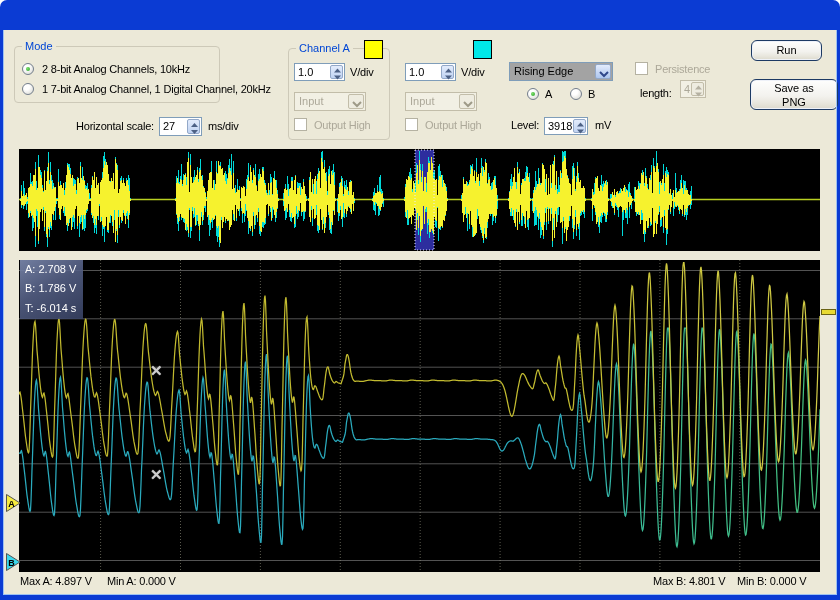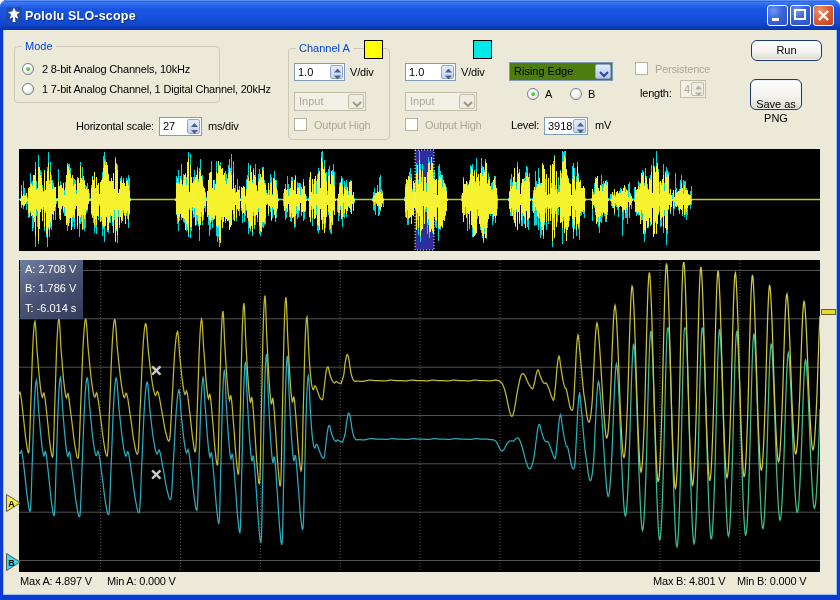--- a/index.html
+++ b/index.html
@@ -24,21 +24,21 @@
   background:radial-gradient(circle at 35% 30%, #fff 30%, #e6e6e2 70%, #c9cdc2 100%); }
 .radio.sel::after { content:""; position:absolute; left:3px; top:3px; width:4px; height:4px; border-radius:50%;
   background:radial-gradient(circle at 35% 35%, #7ce06a, #29a029); }
 .spin { position:absolute; background:#fff; border:1px solid #7f9db9; font-size:11px; }
 .spin .val { position:absolute; left:3px; top:2px; }
 .spin .btns { position:absolute; right:1px; top:1px; bottom:1px; width:13px; border-radius:2px;
   background:linear-gradient(180deg,#e3ecfc,#c0d3f2); border:1px solid #93a8c8; }
 .spin .btns svg { position:absolute; left:0; top:0; }
 .spin.dis { background:#f2f0e4; border-color:#c2bda9; color:#aca899; }
 .spin.dis .btns { background:#eeece0; border:1px solid #c2bda9; }
-.combo { position:absolute; background:#4d7c0f; border:1px solid #7f9db9; font-size:11px; }
+.combo { position:absolute; background:#a3a3a3; border:1px solid #7f9db9; font-size:11px; }
 .combo .val { position:absolute; left:4px; top:2px; }
 .combo .db { position:absolute; right:1px; top:1px; bottom:1px; width:16px; border-radius:2px;
   background:linear-gradient(180deg,#e3ecfc 0%,#c8d8f5 50%,#aec7f0 100%); border:1px solid #93a8c8; }
 .combo.dis { background:#f2f0e4; border-color:#c2bda9; }
 .combo.dis .val { color:#aca899; }
 .combo.dis .db { background:#eeece0; border:1px solid #c2bda9; }
 .chk { position:absolute; width:13px; height:13px; background:#fff; border:1px solid #b5b2a2; }
 .btn { position:absolute; border:1px solid #1d3a64; border-radius:6px; color:#000; font-size:11px;
   background:linear-gradient(180deg,#fefefd 0%,#f3f2ee 55%,#e8e6dd 80%,#dcd9cc 100%);
   box-shadow: inset 0 0 0 1px #eef1f8; text-align:center; }
@@ -47,37 +47,20 @@
 .stripsvg, .plotsvg { position:absolute; left:0; top:0; }
 #tooltip { position:absolute; left:1px; top:0px; width:63px; height:59px;
   background:linear-gradient(150deg, rgba(122,135,172,0.93) 0%, rgba(84,95,132,0.90) 45%, rgba(56,66,100,0.90) 100%);
   color:#fff; font-size:11px; }
 #tooltip div { position:absolute; left:5px; }
 .xmark { position:absolute; color:#cdcdcd; font-size:15px; font-weight:bold; text-shadow:0 0 1px #888; }
 .tri { position:absolute; }
 </style></head>
 <body>
 <div id="win">
- <div id="titlebar">
-  <svg id="icon" viewBox="0 0 16 16">
-        <rect x="0" y="0" width="16" height="16" rx="2" fill="#26489c" opacity="0.8"></rect>
-   <path d="M8 0.5 L9.7 4.6 L14 4.9 L10.8 7.6 L12.2 11.8 L8 9.5 L3.8 11.8 L5.2 7.6 L2 4.9 L6.3 4.6 Z" fill="#fff"></path>
-   <path d="M7.4 8.5 h1.2 l0.9 6.5 h-3 Z" fill="#fff"></path>
-      </svg>
-  <div id="title">Pololu SLO-scope</div>
-  <div class="wbtn" id="btnmin"><svg width="19" height="19" viewBox="0 0 19 19">
-          <rect x="4" y="12" width="7" height="3" fill="#fff"></rect>
-        </svg></div>
-  <div class="wbtn" id="btnmax"><svg width="19" height="19" viewBox="0 0 19 19">
-          <rect x="4" y="4" width="10" height="9" fill="none" stroke="#fff" stroke-width="2"></rect>
-        </svg></div>
-  <div class="wbtn" id="btncls"><svg width="19" height="19" viewBox="0 0 19 19">
-          <path d="M5 5 L14 14 M14 5 L5 14" stroke="#fff" stroke-width="2.4"></path>
-        </svg></div>
- </div>
  <div style="position:absolute;left:3px;top:30px;width:1px;height:564px;background:#9ec2f2;z-index:5;"></div>
  <div style="position:absolute;right:3px;top:30px;width:1px;height:564px;background:#9ec2f2;z-index:5;"></div>
  <div style="position:absolute;left:3px;bottom:5px;width:834px;height:1px;background:#9ec2f2;z-index:5;"></div>
  <div id="client">
 
   <div class="grp" style="left:10px;top:16px;width:206px;height:57px;">
         <span class="lbl">Mode</span>
       </div>
   <div class="radio sel" style="left:18px;top:33px;"></div>
   <div class="t" style="left:38px;top:33px;">2 8-bit Analog Channels, 10kHz</div>
@@ -167,21 +150,21 @@
         <span class="val">4</span>
     <span class="btns">
           <svg width="13" height="16" viewBox="0 0 13 16">
             <path d="M6.5 2.5 L10 6.5 H3 Z" fill="#b5b1a2"></path>
             <path d="M6.5 13.5 L10 9.5 H3 Z" fill="#b5b1a2"></path>
           </svg>
         </span>
       </div>
 
   <div class="btn" style="left:747px;top:10px;width:71px;height:21px;line-height:19px;">Run</div>
-  <div class="btn" style="left:746px;top:49px;width:52px;height:31px;line-height:14px;padding-top:17px;">Save as<br>PNG</div>
+  <div class="btn" style="left:746px;top:49px;width:88px;height:31px;line-height:14px;padding-top:1px;">Save as<br>PNG</div>
 
   <div id="strip">
         <svg class="stripsvg" width="801" height="102" viewBox="0 0 801 102">
 <rect x="396" y="1" width="19" height="100" fill="#2d2d9e"></rect>
 <line x1="0" y1="50.5" x2="801" y2="50.5" stroke="#b9d021" stroke-width="1.4"></line>
 <path d="M1.5 49V52M2.5 36V59M3.5 48V55M4.5 32V60M5.5 39V57M6.5 47V54M7.5 45V61M8.5 49V52M8.5 48V55M9.5 40V69M10.5 39V68M11.5 24V64M12.5 33V66M13.5 32V82M14.5 27V79M15.5 27V73M16.5 13V98M17.5 32V67M18.5 40V78M19.5 6V95M20.5 18V80M21.5 21V62M22.5 23V59M23.5 36V71M24.5 42V61M25.5 21V82M26.5 41V64M27.5 33V88M28.5 18V98M29.5 3V80M30.5 31V88M31.5 13V79M32.5 26V81M33.5 31V64M34.5 34V71M35.5 38V61M36.5 39V71M37.5 49V55M38.5 49V52M39.5 20V58M40.5 37V70M41.5 32V70M42.5 37V59M43.5 40V56M44.5 35V64M45.5 41V67M46.5 33V67M47.5 27V75M48.5 14V82M49.5 15V77M50.5 15V74M51.5 19V68M52.5 30V80M53.5 27V78M54.5 29V73M55.5 30V80M56.5 31V60M57.5 41V56M58.5 28V80M59.5 30V66M60.5 35V88M61.5 13V75M62.5 30V73M63.5 18V81M64.5 28V80M65.5 31V82M66.5 36V79M67.5 37V64M68.5 34V62M69.5 41V54M70.5 44V52M71.5 49V52M72.5 36V66M73.5 27V68M74.5 31V74M75.5 23V84M76.5 40V79M77.5 28V85M78.5 37V66M79.5 35V71M80.5 46V57M81.5 33V72M82.5 32V72M83.5 23V87M84.5 7V80M85.5 3V93M86.5 10V76M87.5 14V67M88.5 17V83M89.5 26V84M90.5 33V74M91.5 32V74M92.5 30V66M93.5 33V77M94.5 25V83M95.5 41V71M96.5 8V92M97.5 14V82M98.5 16V94M99.5 45V68M100.5 40V79M101.5 29V67M102.5 27V74M103.5 35V71M104.5 29V64M105.5 35V67M106.5 38V74M107.5 29V67M108.5 32V70M109.5 26V79M110.5 29V66M111.5 49V52M156.5 49V52M157.5 27V66M158.5 30V75M159.5 21V82M160.5 33V72M161.5 27V64M162.5 15V71M163.5 35V68M164.5 25V73M165.5 27V74M166.5 24V80M167.5 28V82M168.5 14V81M169.5 3V88M170.5 44V61M171.5 5V89M172.5 29V82M173.5 35V62M174.5 28V69M175.5 21V68M176.5 29V77M177.5 27V76M178.5 18V72M179.5 30V77M180.5 19V92M181.5 10V75M182.5 28V68M183.5 26V76M184.5 37V71M185.5 40V59M186.5 43V63M187.5 49V52M187.5 48V52M188.5 43V67M189.5 32V76M190.5 25V87M191.5 23V81M192.5 12V73M193.5 40V79M194.5 32V70M195.5 31V70M196.5 35V67M197.5 12V87M198.5 24V93M199.5 13V88M200.5 16V98M201.5 13V93M202.5 21V71M203.5 20V79M204.5 27V73M205.5 25V67M206.5 22V74M207.5 25V69M208.5 29V71M209.5 16V72M210.5 10V80M211.5 19V77M212.5 5V75M213.5 41V60M214.5 12V71M215.5 40V72M216.5 36V55M217.5 44V72M218.5 30V59M219.5 42V61M220.5 37V67M221.5 49V52M221.5 49V52M222.5 39V62M223.5 40V74M224.5 38V63M225.5 38V73M226.5 47V67M227.5 30V62M228.5 26V68M229.5 14V85M230.5 32V78M231.5 16V82M232.5 24V76M233.5 31V87M234.5 19V67M235.5 26V80M236.5 15V76M237.5 36V65M238.5 42V73M239.5 25V63M240.5 20V85M241.5 26V87M242.5 29V82M243.5 18V78M244.5 18V79M245.5 31V76M246.5 34V75M247.5 41V55M248.5 44V54M249.5 35V67M250.5 41V56M251.5 25V63M252.5 28V72M253.5 45V69M254.5 30V61M255.5 22V65M256.5 32V73M257.5 31V69M258.5 41V60M259.5 49V52M264.5 44V57M265.5 40V61M266.5 35V71M267.5 42V69M268.5 27V63M269.5 35V54M270.5 40V68M271.5 40V72M272.5 28V73M273.5 28V68M274.5 42V67M275.5 32V79M276.5 26V78M277.5 46V65M278.5 33V70M279.5 34V68M280.5 34V62M281.5 34V53M282.5 38V67M283.5 41V62M284.5 30V72M285.5 37V70M286.5 46V63M287.5 47V52M289.5 49V52M290.5 28V67M291.5 24V72M292.5 44V61M293.5 30V77M294.5 35V59M295.5 31V69M296.5 28V68M297.5 32V66M298.5 25V82M299.5 19V84M300.5 23V80M301.5 39V59M302.5 3V70M303.5 2V81M304.5 20V75M305.5 11V83M306.5 25V79M307.5 23V68M308.5 42V56M309.5 20V66M310.5 17V81M311.5 36V84M312.5 22V85M313.5 21V75M314.5 15V62M315.5 23V66M316.5 49V52M318.5 49V63M319.5 46V72M320.5 34V67M321.5 33V61M322.5 27V69M323.5 29V78M324.5 45V68M325.5 32V69M326.5 36V59M327.5 31V68M328.5 39V61M329.5 42V58M330.5 34V59M331.5 31V63M332.5 33V64M333.5 47V54M334.5 43V61M335.5 49V54M353.5 49V52M354.5 43V61M355.5 39V62M356.5 45V66M357.5 45V55M358.5 36V56M359.5 43V67M360.5 28V66M361.5 26V62M362.5 40V57M363.5 42V55M364.5 49V58M385.5 48V52M386.5 35V68M387.5 31V69M388.5 32V76M389.5 28V76M390.5 23V68M391.5 19V67M392.5 25V74M393.5 40V66M394.5 33V66M395.5 34V58M396.5 32V61M397.5 14V80M398.5 17V71M399.5 31V86M400.5 2V66M401.5 15V93M402.5 28V82M403.5 15V79M404.5 43V56M405.5 29V74M406.5 29V63M407.5 34V63M408.5 24V85M409.5 8V76M410.5 12V89M411.5 22V82M412.5 9V79M413.5 15V84M414.5 23V86M415.5 21V67M416.5 32V78M417.5 31V79M418.5 47V59M419.5 17V92M420.5 15V79M421.5 22V81M422.5 27V76M423.5 26V79M424.5 32V71M425.5 35V71M426.5 35V67M427.5 38V61M428.5 49V52M442.5 46V52M443.5 44V63M444.5 28V73M445.5 36V65M446.5 36V65M447.5 33V68M448.5 33V82M449.5 35V64M450.5 31V80M451.5 16V61M452.5 17V75M453.5 15V88M454.5 28V87M455.5 21V87M456.5 32V86M457.5 9V83M458.5 29V70M459.5 26V67M460.5 32V75M461.5 25V81M462.5 9V84M463.5 17V89M464.5 19V94M465.5 21V85M466.5 10V88M467.5 14V90M468.5 34V79M469.5 24V70M470.5 28V65M471.5 38V67M472.5 34V65M473.5 33V76M474.5 32V72M475.5 27V66M476.5 27V74M477.5 39V67M478.5 46V60M489.5 49V52M490.5 42V59M491.5 30V67M492.5 25V67M493.5 33V66M494.5 29V71M495.5 20V73M496.5 34V78M497.5 33V63M498.5 13V80M499.5 24V62M500.5 20V75M501.5 46V55M502.5 34V77M503.5 30V77M504.5 30V66M505.5 29V75M506.5 23V78M507.5 17V61M508.5 18V78M509.5 28V81M510.5 24V69M511.5 49V52M513.5 49V62M514.5 41V63M515.5 39V77M516.5 22V76M517.5 32V76M518.5 36V68M519.5 19V81M520.5 30V70M521.5 34V89M522.5 34V86M523.5 14V80M524.5 17V90M525.5 21V76M526.5 30V64M527.5 26V81M528.5 47V60M529.5 30V75M530.5 46V60M531.5 17V71M532.5 34V65M533.5 16V98M534.5 12V81M535.5 6V88M536.5 36V65M537.5 23V77M538.5 40V73M539.5 28V66M540.5 36V58M541.5 21V73M542.5 24V72M543.5 2V95M544.5 3V72M545.5 2V84M546.5 2V80M547.5 21V91M548.5 26V81M549.5 29V77M550.5 35V72M551.5 36V67M552.5 47V56M553.5 17V79M554.5 14V90M555.5 19V80M556.5 40V68M557.5 27V87M558.5 13V74M559.5 24V80M560.5 34V91M561.5 32V67M562.5 40V66M563.5 40V62M564.5 38V65M565.5 40V69M566.5 49V52M572.5 49V52M573.5 41V72M574.5 43V55M575.5 34V59M576.5 28V66M577.5 30V74M578.5 28V72M579.5 40V78M580.5 42V84M581.5 37V73M582.5 26V74M583.5 35V68M584.5 32V64M585.5 34V67M586.5 33V73M587.5 31V73M588.5 34V66M589.5 49V52M591.5 45V52M592.5 45V57M593.5 44V59M594.5 47V58M595.5 41V66M596.5 46V57M597.5 44V58M598.5 42V61M599.5 44V68M600.5 42V57M601.5 39V56M602.5 41V57M603.5 43V87M604.5 40V71M605.5 37V61M606.5 38V69M607.5 40V69M608.5 41V75M609.5 35V53M610.5 33V69M611.5 44V55M612.5 48V60M613.5 49V52M615.5 38V53M616.5 39V62M617.5 42V67M618.5 41V64M619.5 32V66M620.5 34V65M621.5 34V75M622.5 24V71M623.5 21V71M624.5 24V84M625.5 34V93M626.5 19V85M627.5 27V71M628.5 35V78M629.5 40V79M630.5 30V69M631.5 26V77M632.5 16V76M633.5 45V59M634.5 9V87M635.5 17V84M636.5 24V74M637.5 2V85M638.5 15V75M639.5 20V66M640.5 33V63M641.5 33V78M642.5 34V77M643.5 31V68M644.5 15V84M645.5 34V67M646.5 22V78M647.5 18V96M648.5 21V85M649.5 23V61M650.5 44V55M651.5 41V65M652.5 47V57M653.5 45V52M653.5 44V52M654.5 42V67M655.5 49V60M656.5 24V58M657.5 39V57M658.5 44V57M659.5 43V61M660.5 40V65M661.5 31V59M662.5 26V60M663.5 39V67M664.5 31V55M665.5 32V68M666.5 32V66M667.5 39V71M668.5 41V66M669.5 46V57M670.5 47V55M671.5 42V60M672.5 37V56" stroke="#00d9d9" stroke-width="1"></path>
 <path d="M1.5 50V52M2.5 42V56M3.5 47V56M4.5 45V57M5.5 47V56M6.5 46V55M7.5 44V53M8.5 50V52M8.5 50V52M9.5 39V64M10.5 38V68M11.5 35V62M12.5 35V67M13.5 37V66M14.5 26V69M15.5 26V73M16.5 20V87M17.5 41V60M18.5 39V62M19.5 18V92M20.5 18V80M21.5 26V63M22.5 29V60M23.5 39V72M24.5 43V58M25.5 22V78M26.5 41V62M27.5 32V85M28.5 22V89M29.5 14V78M30.5 35V81M31.5 23V73M32.5 32V77M33.5 40V65M34.5 37V66M35.5 39V62M36.5 38V58M37.5 50V52M38.5 50V52M39.5 33V59M40.5 37V66M41.5 36V71M42.5 36V60M43.5 39V57M44.5 34V62M45.5 46V58M46.5 39V67M47.5 26V76M48.5 16V74M49.5 18V77M50.5 21V70M51.5 25V69M52.5 29V81M53.5 26V68M54.5 37V66M55.5 35V69M56.5 35V60M57.5 45V57M58.5 30V77M59.5 29V67M60.5 34V74M61.5 17V68M62.5 29V66M63.5 31V80M64.5 27V66M65.5 32V70M66.5 40V66M67.5 39V61M68.5 41V60M69.5 40V55M70.5 50V52M71.5 50V52M72.5 39V64M73.5 28V69M74.5 31V67M75.5 23V76M76.5 39V70M77.5 28V76M78.5 36V67M79.5 34V67M80.5 45V55M81.5 33V73M82.5 31V68M83.5 29V76M84.5 19V78M85.5 12V78M86.5 16V77M87.5 13V68M88.5 16V81M89.5 25V81M90.5 32V73M91.5 33V66M92.5 29V67M93.5 32V73M94.5 24V84M95.5 40V61M96.5 10V93M97.5 15V80M98.5 21V86M99.5 44V61M100.5 40V76M101.5 32V68M102.5 31V71M103.5 34V72M104.5 31V61M105.5 34V66M106.5 37V75M107.5 32V64M108.5 31V62M109.5 36V71M110.5 42V64M111.5 50V52M156.5 50V52M157.5 34V65M158.5 29V69M159.5 34V73M160.5 35V68M161.5 30V65M162.5 31V68M163.5 37V69M164.5 31V69M165.5 26V70M166.5 25V81M167.5 36V75M168.5 13V78M169.5 9V84M170.5 43V59M171.5 16V78M172.5 28V78M173.5 34V58M174.5 33V65M175.5 31V59M176.5 28V76M177.5 26V66M178.5 21V66M179.5 33V75M180.5 23V81M181.5 21V76M182.5 27V63M183.5 31V72M184.5 38V66M185.5 39V57M186.5 44V57M187.5 50V52M187.5 50V52M188.5 42V68M189.5 31V66M190.5 24V71M191.5 23V74M192.5 23V71M193.5 39V69M194.5 31V71M195.5 41V70M196.5 35V66M197.5 23V77M198.5 25V79M199.5 12V77M200.5 17V91M201.5 17V94M202.5 20V68M203.5 19V79M204.5 26V73M205.5 24V68M206.5 32V72M207.5 35V70M208.5 30V72M209.5 24V71M210.5 19V81M211.5 22V78M212.5 26V76M213.5 40V61M214.5 24V65M215.5 39V72M216.5 44V56M217.5 43V69M218.5 40V60M219.5 41V62M220.5 41V60M221.5 50V52M221.5 50V52M222.5 38V59M223.5 39V65M224.5 37V64M225.5 38V65M226.5 47V55M227.5 40V61M228.5 31V69M229.5 28V72M230.5 32V79M231.5 18V80M232.5 23V77M233.5 34V83M234.5 21V63M235.5 26V76M236.5 28V67M237.5 37V66M238.5 42V69M239.5 32V59M240.5 30V77M241.5 25V82M242.5 28V83M243.5 20V73M244.5 22V73M245.5 34V74M246.5 36V69M247.5 44V56M248.5 46V55M249.5 34V65M250.5 46V57M251.5 34V59M252.5 33V71M253.5 46V58M254.5 29V60M255.5 30V66M256.5 31V69M257.5 39V63M258.5 45V59M259.5 50V52M264.5 50V52M265.5 40V62M266.5 39V61M267.5 41V59M268.5 40V63M269.5 47V55M270.5 40V61M271.5 39V68M272.5 32V64M273.5 32V69M274.5 41V68M275.5 31V75M276.5 27V67M277.5 45V57M278.5 39V64M279.5 39V61M280.5 37V62M281.5 46V54M282.5 38V63M283.5 40V63M284.5 33V62M285.5 37V63M286.5 45V62M287.5 50V52M289.5 50V52M290.5 31V68M291.5 23V73M292.5 43V57M293.5 30V69M294.5 45V60M295.5 30V70M296.5 27V69M297.5 45V56M298.5 30V76M299.5 24V77M300.5 22V81M301.5 39V60M302.5 9V71M303.5 13V80M304.5 20V68M305.5 18V84M306.5 24V74M307.5 32V68M308.5 46V56M309.5 27V63M310.5 25V69M311.5 35V80M312.5 22V73M313.5 26V76M314.5 24V61M315.5 36V66M316.5 50V52M318.5 50V52M319.5 45V64M320.5 38V64M321.5 34V57M322.5 30V70M323.5 37V68M324.5 47V54M325.5 38V64M326.5 40V60M327.5 41V65M328.5 38V62M329.5 46V57M330.5 33V59M331.5 33V60M332.5 32V65M333.5 46V55M334.5 43V62M335.5 50V52M353.5 50V52M354.5 47V53M355.5 46V56M356.5 44V53M357.5 44V54M358.5 42V57M359.5 43V57M360.5 42V60M361.5 43V61M362.5 45V58M363.5 44V54M364.5 50V52M385.5 50V52M386.5 38V63M387.5 30V69M388.5 31V61M389.5 27V70M390.5 28V69M391.5 31V68M392.5 29V75M393.5 43V66M394.5 32V67M395.5 35V59M396.5 43V60M397.5 24V81M398.5 16V64M399.5 35V79M400.5 11V67M401.5 21V87M402.5 33V81M403.5 22V80M404.5 42V57M405.5 28V75M406.5 28V60M407.5 43V58M408.5 23V74M409.5 14V70M410.5 14V83M411.5 21V83M412.5 8V80M413.5 14V82M414.5 29V85M415.5 30V68M416.5 31V71M417.5 30V72M418.5 46V58M419.5 31V79M420.5 27V80M421.5 28V78M422.5 26V77M423.5 38V78M424.5 31V71M425.5 34V72M426.5 37V66M427.5 42V62M428.5 50V52M442.5 50V52M443.5 44V64M444.5 30V73M445.5 35V66M446.5 35V58M447.5 32V69M448.5 37V64M449.5 36V65M450.5 33V75M451.5 25V62M452.5 18V76M453.5 20V78M454.5 27V88M455.5 22V87M456.5 34V85M457.5 23V84M458.5 28V60M459.5 25V67M460.5 37V75M461.5 24V78M462.5 19V81M463.5 27V87M464.5 18V91M465.5 23V79M466.5 13V89M467.5 14V88M468.5 35V73M469.5 31V70M470.5 30V65M471.5 37V65M472.5 41V65M473.5 40V65M474.5 31V68M475.5 29V67M476.5 36V69M477.5 39V66M478.5 50V52M489.5 50V52M490.5 43V60M491.5 37V63M492.5 40V59M493.5 37V67M494.5 28V61M495.5 19V74M496.5 33V77M497.5 40V60M498.5 18V81M499.5 25V63M500.5 23V73M501.5 45V56M502.5 36V71M503.5 30V64M504.5 30V67M505.5 32V68M506.5 32V79M507.5 27V62M508.5 24V71M509.5 28V70M510.5 33V69M511.5 50V52M513.5 50V52M514.5 44V64M515.5 38V62M516.5 41V58M517.5 38V61M518.5 35V67M519.5 35V69M520.5 29V64M521.5 36V73M522.5 34V78M523.5 15V81M524.5 16V87M525.5 20V73M526.5 43V59M527.5 25V73M528.5 46V58M529.5 29V72M530.5 45V59M531.5 16V72M532.5 39V59M533.5 15V92M534.5 16V69M535.5 8V89M536.5 41V62M537.5 22V78M538.5 45V59M539.5 43V58M540.5 43V58M541.5 22V74M542.5 29V73M543.5 13V79M544.5 12V68M545.5 7V84M546.5 9V78M547.5 20V92M548.5 27V81M549.5 30V78M550.5 34V67M551.5 35V67M552.5 46V57M553.5 30V70M554.5 19V83M555.5 27V76M556.5 42V61M557.5 33V81M558.5 17V75M559.5 29V78M560.5 33V74M561.5 31V64M562.5 39V62M563.5 39V63M564.5 37V61M565.5 39V63M566.5 50V52M572.5 50V52M573.5 40V60M574.5 46V56M575.5 45V57M576.5 30V63M577.5 29V75M578.5 27V73M579.5 39V68M580.5 42V76M581.5 36V67M582.5 37V64M583.5 42V66M584.5 38V63M585.5 35V64M586.5 32V65M587.5 36V70M588.5 33V63M589.5 50V52M591.5 50V52M592.5 49V53M593.5 43V57M594.5 46V59M595.5 40V64M596.5 48V54M597.5 43V56M598.5 42V58M599.5 45V59M600.5 44V58M601.5 44V57M602.5 40V58M603.5 42V63M604.5 39V61M605.5 36V61M606.5 43V64M607.5 41V59M608.5 42V61M609.5 48V53M610.5 43V58M611.5 46V56M612.5 47V54M613.5 50V52M615.5 50V52M616.5 38V63M617.5 41V63M618.5 40V65M619.5 37V63M620.5 40V66M621.5 35V75M622.5 24V61M623.5 26V64M624.5 23V85M625.5 37V81M626.5 27V83M627.5 29V72M628.5 39V79M629.5 41V77M630.5 29V69M631.5 31V73M632.5 23V75M633.5 44V59M634.5 17V88M635.5 19V85M636.5 23V72M637.5 17V85M638.5 14V75M639.5 23V65M640.5 45V57M641.5 32V71M642.5 36V69M643.5 30V68M644.5 26V78M645.5 42V61M646.5 24V79M647.5 28V81M648.5 25V80M649.5 26V60M650.5 45V56M651.5 40V63M652.5 46V58M653.5 50V52M653.5 50V52M654.5 41V59M655.5 48V53M656.5 41V57M657.5 44V58M658.5 43V56M659.5 42V58M660.5 42V62M661.5 40V60M662.5 34V61M663.5 39V65M664.5 45V56M665.5 36V66M666.5 41V60M667.5 41V63M668.5 41V59M669.5 45V56M670.5 46V56M671.5 46V55M672.5 50V52" stroke="#f6f22e" stroke-width="1"></path>
 <rect x="396" y="1" width="19" height="100" fill="none" stroke="#e8e8ff" stroke-width="1" stroke-dasharray="1 2"></rect>
 </svg>
       </div>

